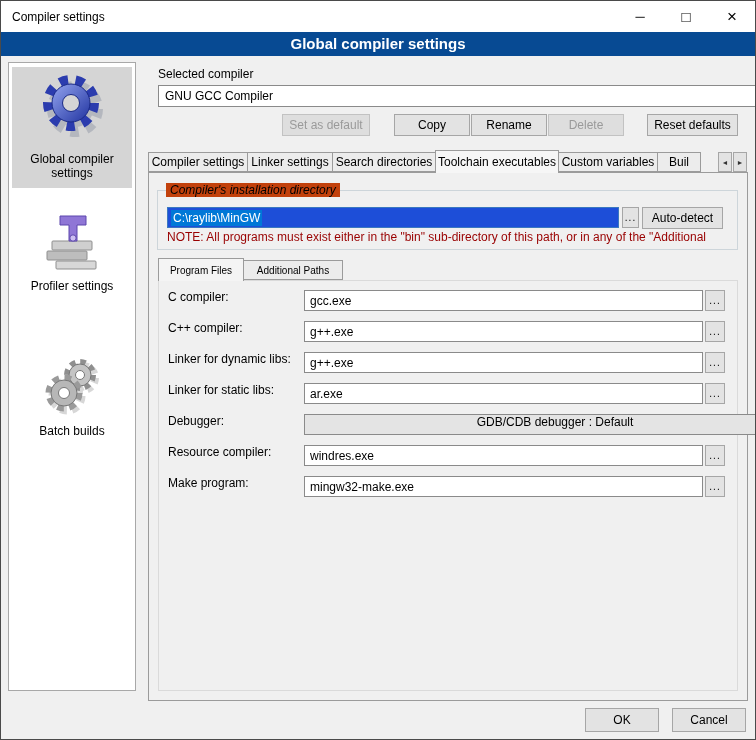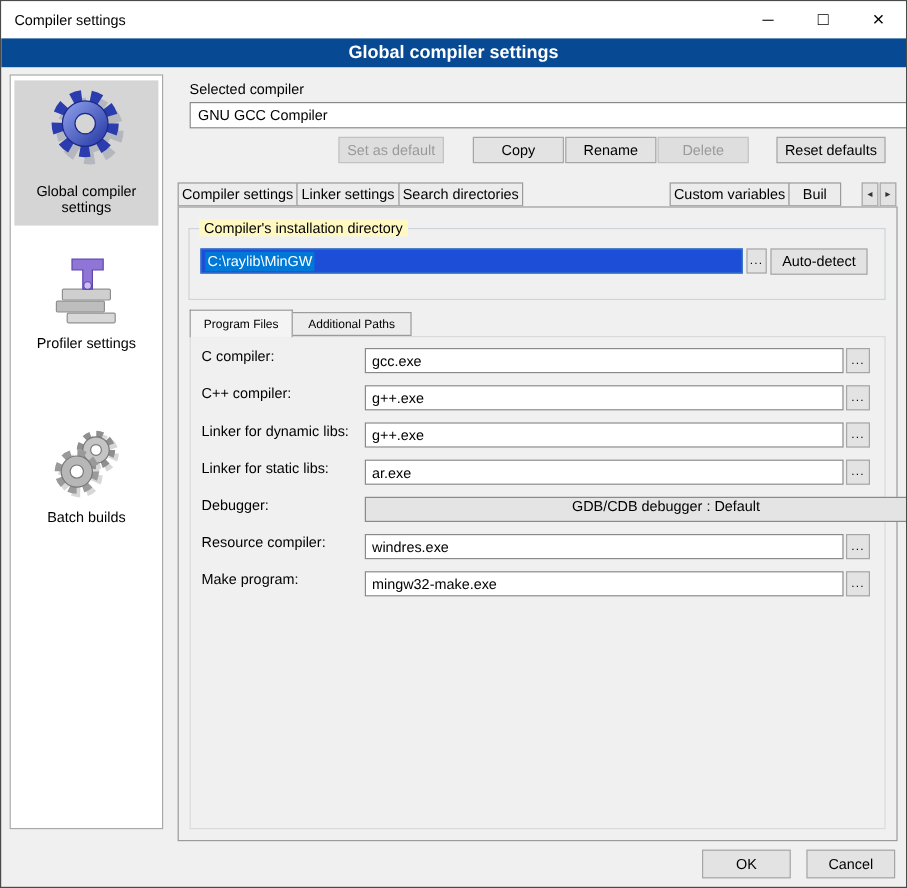--- a/index.html
+++ b/index.html
@@ -37,21 +37,21 @@
   
   .tab { position: absolute; top: 151px; height: 20px; background: #ececec; border: 1px solid #9b9b9b; display: flex; align-items: center; justify-content: center; font-size: 12px; white-space: nowrap; overflow: hidden; }
   .tab.active { top: 149px; height: 23px; background: #f6f6f6; border-bottom: none; z-index: 3; }
   .tab-scroll { position: absolute; top: 151px; width: 14px; height: 20px; background: #e3e3e3; border: 1px solid #a6a6a6; display: flex; align-items: center; justify-content: center; font-size: 7px; color: #333; }
 
   
   .tab-panel { position: absolute; left: 147px; top: 171px; width: 600px; height: 529px; background: #f0f0f0; border: 1px solid #9b9b9b; }
 
   
   .groupbox { position: absolute; left: 156px; top: 189px; width: 581px; height: 60px; border: 1px solid #cdd5da; }
-  .groupbox .gb-label { position: absolute; top: -8px; left: 8px; background: #fef9c3; padding: 0 4px; font-size: 12px; }
+  .groupbox .gb-label { position: absolute; top: -8px; left: 8px; background: #c2410c; padding: 0 4px; font-size: 12px; font-style: italic; }
 
   .path-input { position: absolute; left: 166px; top: 206px; width: 452px; height: 21px; background: #1d4ed8; border: 1px solid #3a78c0; display: flex; align-items: center; padding-left: 3px; }
   .path-input .sel { background: #0078d7; color: #fff; padding: 1px 2px; }
   .mini-btn { position: absolute; background: #e3e3e3; border: 1px solid #a6a6a6; display: flex; align-items: center; justify-content: center; font-size: 10px; letter-spacing: 1px; }
   .note { position: absolute; left: 166px; top: 229px; width: 578px; color: #990000; font-size: 12px; white-space: nowrap; overflow: hidden; }
 
   
   .ptab { position: absolute; top: 259px; height: 20px; background: #ececec; border: 1px solid #9b9b9b; display: flex; align-items: center; justify-content: center; font-size: 10px; white-space: nowrap; }
   .ptab.active { top: 257px; height: 23px; background: #f4f4f4; border-bottom: none; z-index: 3; }
   .ptab-panel { position: absolute; left: 157px; top: 279px; width: 580px; height: 411px; border: 1px solid #dadada; background: #f0f0f0; }
@@ -165,20 +165,23 @@
 
   <div class="tab" style="left:147px; width:100px;">
       <span>Compiler settings</span>
     </div>
   <div class="tab" style="left:246px; width:86px;">
       <span>Linker settings</span>
     </div>
   <div class="tab" style="left:331px; width:104px;">
       <span>Search directories</span>
     </div>
+  <div class="tab active" style="left:434px; width:124px;">
+      <span>Toolchain executables</span>
+    </div>
   <div class="tab" style="left:557px; width:100px;">
       <span>Custom variables</span>
     </div>
   <div class="tab" style="left:656px; width:44px;">
       <span>Buil</span>
     </div>
   <div class="tab-scroll" style="left:717px;">
       <span>◄</span>
     </div>
   <div class="tab-scroll" style="left:732px;">
@@ -190,20 +193,21 @@
   </div>
   <div class="path-input">
     <span class="sel">C:\raylib\MinGW</span>
   </div>
   <div class="mini-btn" style="left:621px; top:206px; width:17px; height:21px;">
       <span>...</span>
     </div>
   <div class="btn" style="left:641px; top:206px; width:81px; height:22px;">
       <span>Auto-detect</span>
     </div>
+  <div class="note">NOTE: All programs must exist either in the "bin" sub-directory of this path, or in any of the "Additional</div>
 
   <div class="ptab-panel"></div>
   <div class="ptab active" style="left:157px; width:86px;">
       <span>Program Files</span>
     </div>
   <div class="ptab" style="left:242px; width:100px;">
       <span>Additional Paths</span>
     </div>
 
   <div class="form-row" style="top:289px;">

